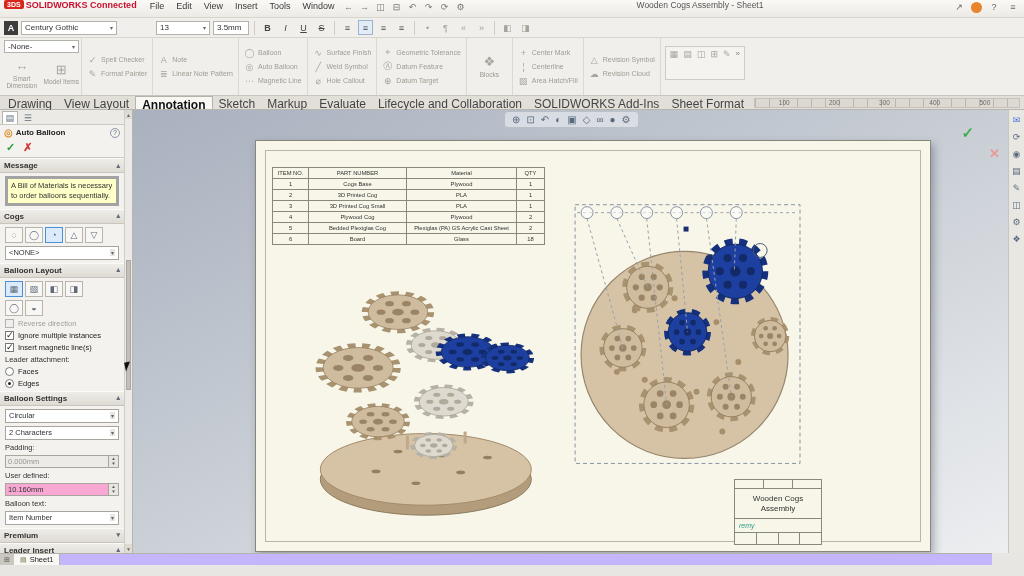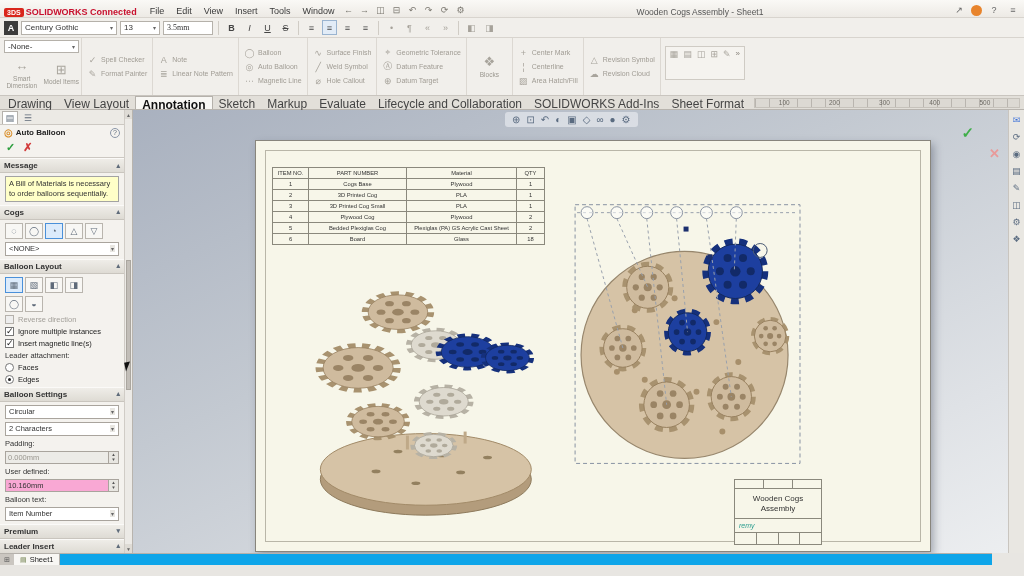--- a/index.html
+++ b/index.html
@@ -3,39 +3,39 @@
 <meta charset="utf-8">
 <style>
   * { box-sizing: border-box; margin: 0; padding: 0; }
   html,body { width:1024px; height:576px; overflow:hidden; }
   body { font-family:"Liberation Sans", sans-serif; font-size:9px; color:#333; background:#e8e6e2; }
   .app { position:relative; width:1024px; height:576px; }
 
   
   .titlebar { position:absolute; top:0; left:0; right:0; height:18px;
     background:linear-gradient(#faf9f6,#edeae5); border-bottom:1px solid #d8d4ce;
-    display:flex; align-items:flex-end; gap:2px; padding:0 4px; }
+    display:flex; align-items:flex-start; gap:2px; padding:0 4px; }
   .logo-box { background:#d9261c; color:#fff; font-weight:bold; font-size:7px; padding:1px 3px; border-radius:2px; }
   .app-name { color:#c8102e; font-weight:bold; font-size:9px; margin-right:6px; white-space:nowrap; }
   .menu { padding:1px 5px; color:#3a3a3a; cursor:default; }
   .tb-ic { width:14px; height:14px; display:flex; align-items:center; justify-content:center; color:#7a776f; font-size:9px; }
   .doc-title { position:absolute; left:560px; width:280px; text-align:center; color:#555; font-size:8.5px; white-space:nowrap; }
   .tb-right { position:absolute; right:4px; display:flex; align-items:center; gap:5px; }
   .avatar { width:11px; height:11px; border-radius:50%; background:#e8842c; }
   .tb-right .tb-ic { color:#666; }
 
   
   .fontbar { position:absolute; top:18px; left:0; right:0; height:20px; background:#f1efeb;
     border-bottom:1px solid #d8d4ce; display:flex; align-items:center; gap:3px; padding:0 4px; }
   .a-box { width:14px; height:14px; background:#3c3c3c; color:#fff; font-weight:bold; font-size:9px;
     display:flex; align-items:center; justify-content:center; }
   .combo { border:1px solid #b5b1aa; background:#fff; height:14px; display:flex; align-items:center;
     padding:0 3px; font-size:8px; gap:3px; white-space:nowrap; }
   .combo .caret { margin-left:auto; font-size:6px; color:#666; }
-  .w100{width:96px;} .w34{width:40px;} .w44{width:50px;font-family:Liberation Serif, serif;}
+  .w100{width:96px;} .w34{width:54px;margin-left:36px;} .w44{width:36px;}
   .fbtn { min-width:15px; height:15px; border:1px solid transparent; display:flex; align-items:center;
     justify-content:center; font-size:9px; color:#444; padding:0 1px; }
   .fbtn.b{font-weight:bold;} .fbtn.i{font-style:italic;} .fbtn.u{text-decoration:underline;} .fbtn.s{text-decoration:line-through;}
   .fbtn.on { border-color:#9ab4d0; background:#e2ecf7; }
   .fbtn.dim { color:#a6a29a; }
   .vsep { width:1px; height:14px; background:#d0ccc5; margin:0 2px; }
 
   
   .ribbon { position:absolute; top:38px; left:0; right:0; height:58px; background:#f1efeb;
     border-bottom:1px solid #c9c5bf; display:flex; align-items:stretch; padding:0 2px; }
@@ -79,21 +79,21 @@
   .pm-title .bicon { color:#d98f2b; font-size:10px; }
   .pm-title .help { margin-left:auto; width:10px; height:10px; border-radius:50%; border:1px solid #8a96a8;
     color:#5f6b7a; font-size:7px; display:flex; align-items:center; justify-content:center; font-weight:normal; }
   .pm-actions { display:flex; gap:8px; padding:1px 6px 3px 6px; border-bottom:1px solid #ccc8c2; }
   .ok { color:#2e9e3f; font-weight:bold; font-size:11px; }
   .cancel { color:#d23b3b; font-weight:bold; font-size:11px; }
   .sec-h { display:flex; align-items:center; background:linear-gradient(#efede8,#dedbd4);
     padding:2px 4px; font-weight:bold; color:#333; border-top:1px solid #fbfaf8; border-bottom:1px solid #c9c5be; }
   .sec-h .chev { margin-left:auto; color:#5f6b7a; font-size:7px; }
   .sec-b { padding:3px 5px; display:flex; flex-direction:column; gap:3px; }
-  .msg { background:#ffffc8; border:1px solid #a3a3a3; padding:2px 3px; color:#333; font-size:7.5px; line-height:1.3; }
+  .msg { background:#ffffc8; border:3px solid #a3a3a3; padding:2px 3px; color:#333; font-size:7.5px; line-height:1.3; }
   .icon-row { display:flex; gap:2px; }
   .icon-btn { width:18px; height:16px; border:1px solid #b9b5ae; background:#f8f7f4; display:flex;
     align-items:center; justify-content:center; font-size:9px; color:#5f6b7a; }
   .icon-btn.sel { border-color:#4a90d9; background:#dcebfb; }
   .select { height:14px; border:1px solid #a9a49d; background:#fff; display:flex; align-items:center;
     padding:0 3px; font-size:7.5px; gap:3px; }
   .select .caret { margin-left:auto; font-size:6px; color:#666; background:#e8e6e1; padding:0 1px; }
   .chk { display:flex; gap:4px; align-items:center; font-size:7.5px; color:#222; }
   .chk .box { width:9px; height:9px; border:1px solid #777; background:#fff; position:relative; flex:none; }
   .chk.c .box::after { content:"✓"; position:absolute; left:0px; top:-2px; font-size:9px; color:#222; }
@@ -149,21 +149,21 @@
     border-bottom:9px solid transparent; transform:rotate(-12deg); z-index:5; }
 
   
   .rightstrip { position:absolute; right:0; top:0; bottom:0; width:16px; background:#e9e7e2;
     border-left:1px solid #c9c5bf; display:flex; flex-direction:column; align-items:center;
     padding-top:5px; gap:7px; }
   .rightstrip span { color:#5a6b80; font-size:9px; }
   .rightstrip span:first-child { color:#3a6fd8; }
 
   
-  .sheettabs { position:absolute; bottom:11px; left:0; right:32px; height:12px; background:#0ea5e9;
+  .sheettabs { position:absolute; bottom:11px; left:0; right:32px; height:12px; background:#c4b5fd;
     border-top:1px solid #b5b1ab; display:flex; align-items:stretch; }
   .st-corner { width:14px; background:#cac6c0; color:#555; font-size:7px; display:flex; align-items:center; justify-content:center; }
   .st-tab { background:#f8f7f4; border-right:1px solid #b5b1ab; padding:0 6px; display:flex; gap:3px;
     align-items:center; font-size:7.5px; color:#222; }
   .st-tab .ic { color:#7a8a5a; font-size:7px; }
   .statusbar { position:absolute; bottom:0; left:0; right:0; height:11px; background:#ece9e4;
     border-top:1px solid #c6c2bb; display:flex; align-items:center; font-size:7.5px; color:#444;
     padding:0 5px; gap:14px; }
   .statusbar .grow { flex:1; }
   .statusbar .units { margin-right:30px; color:#555; }

